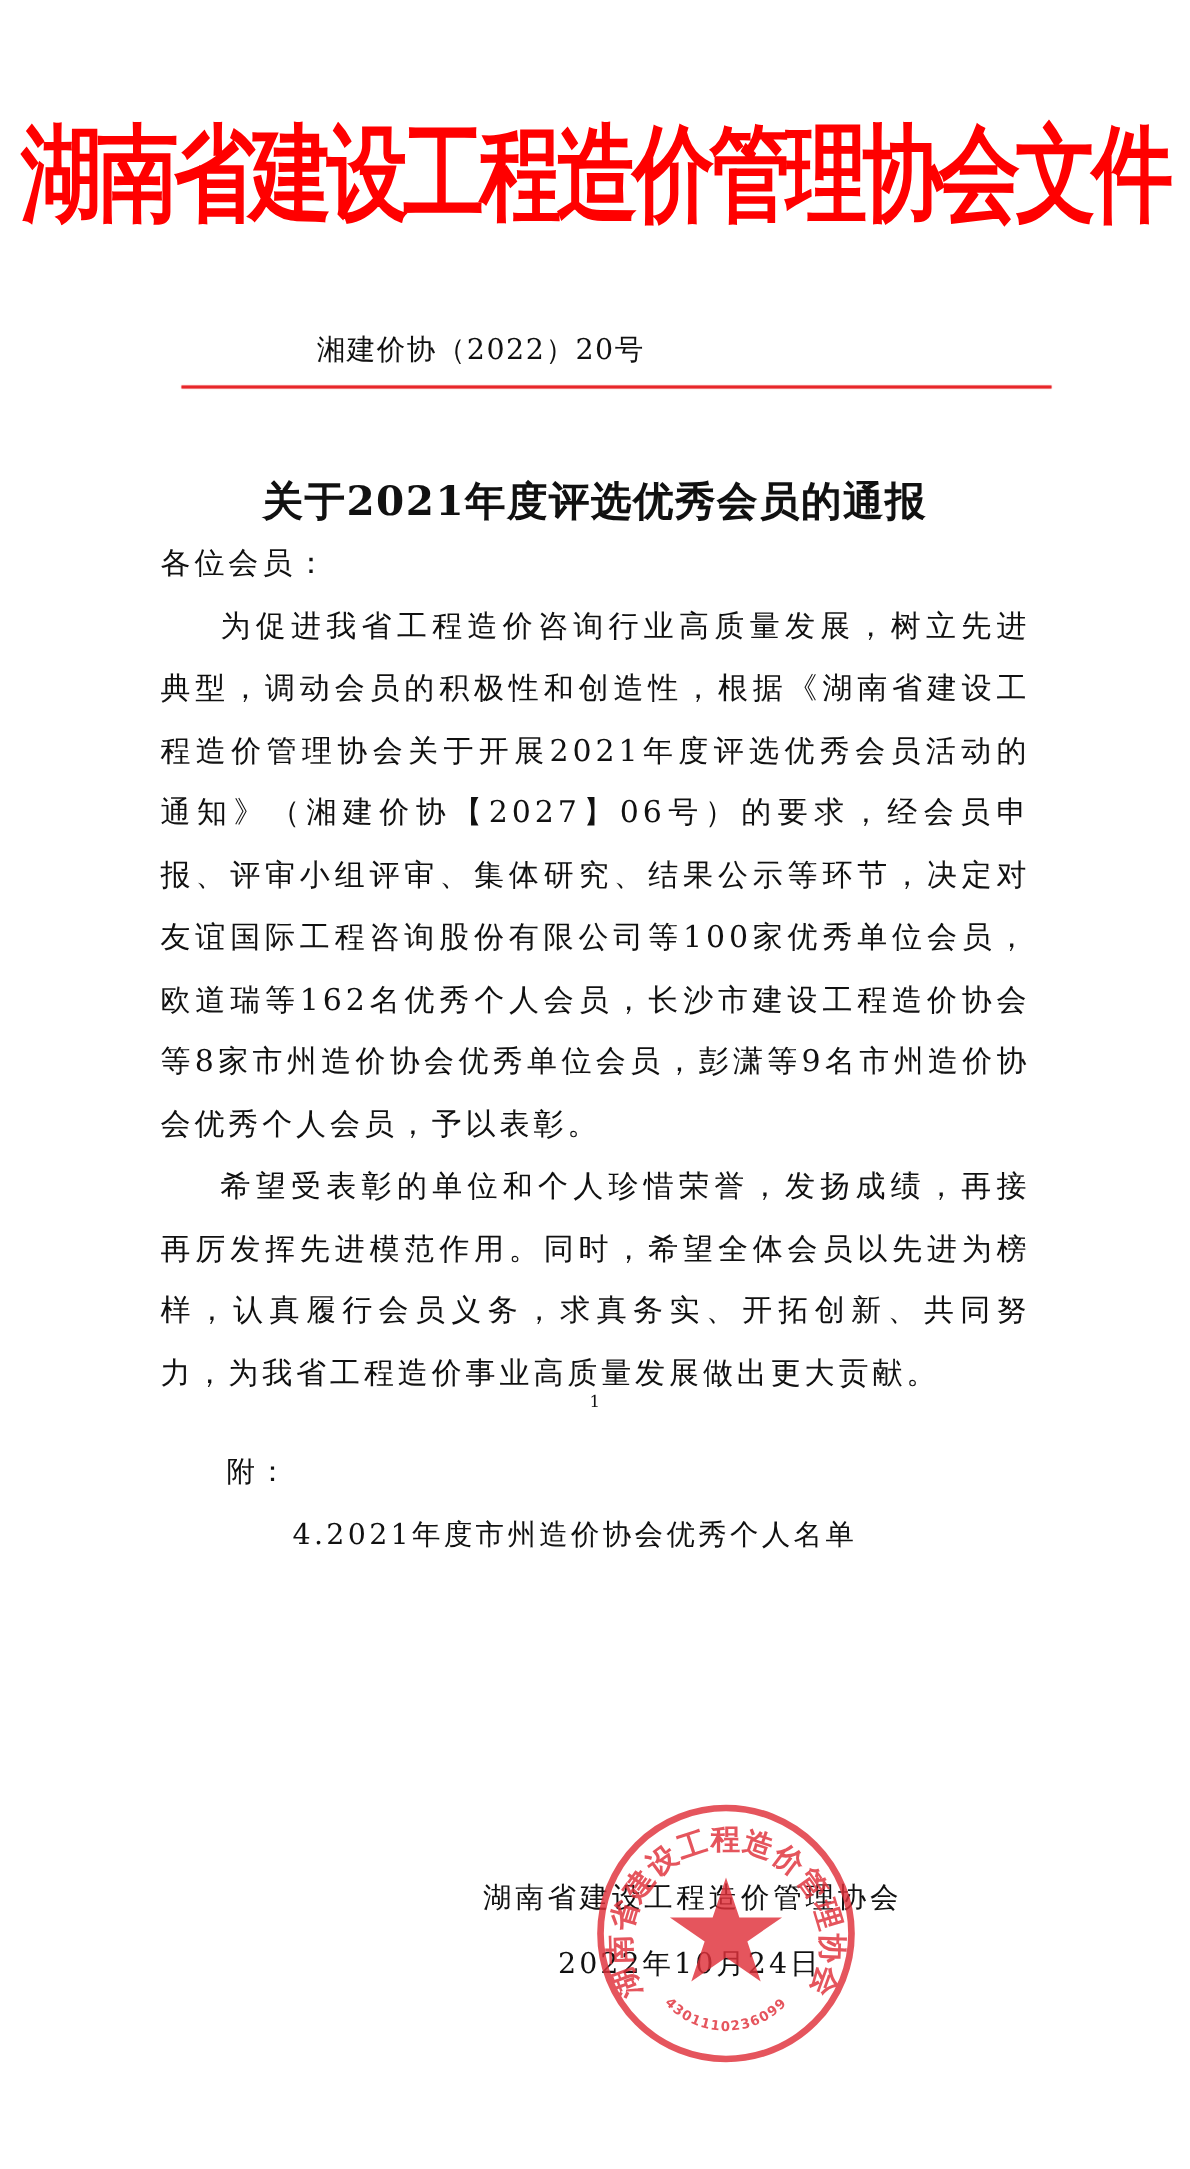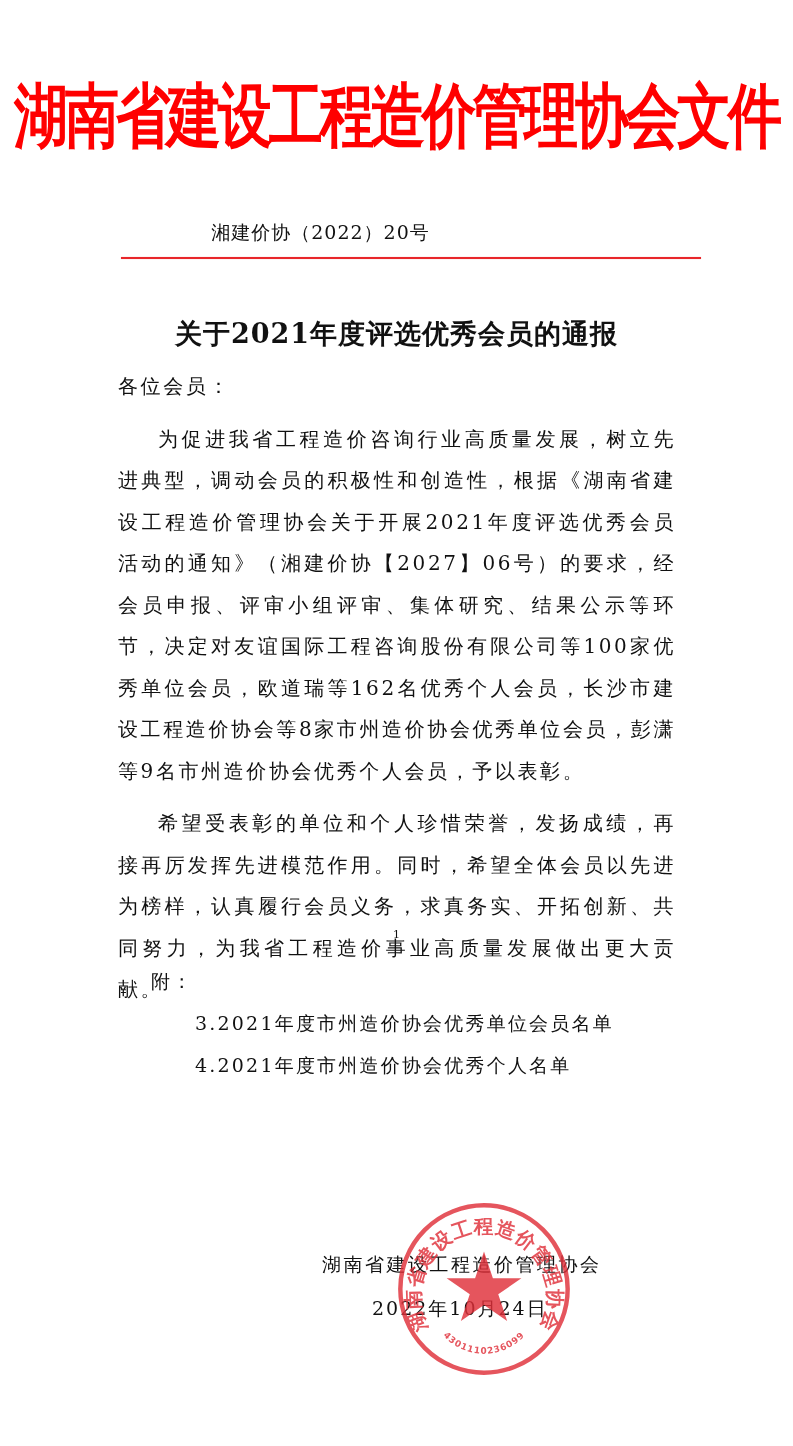--- a/index.html
+++ b/index.html
@@ -10,21 +10,21 @@
               font-weight: bold; font-size: 54px; letter-spacing: -3px;
               transform: scaleY(1.3); transform-origin: top center; white-space: nowrap; }
   .docno { position: absolute; left: 0; width: 641px; top: 220px; text-align: center;
            font-size: 19px; letter-spacing: 1px; }
   .redline { position: absolute; left: 121px; top: 257px; width: 580px; height: 2px;
              background: #e8262a; box-shadow: 0 0 1px #f08080; }
   .title { position: absolute; left: 0; width: 793px; top: 280px; text-align: center;
            font-size: 27px; font-weight: bold; letter-spacing: 1px; margin-top: 36px; }
   .body { position: absolute; left: 107px; width: 580px; top: 355px;
           font-size: 20px; line-height: 41.5px; letter-spacing: 2.6px; }
-  .body p { margin: 11px; text-align: justify; text-align-last: left; }
+  .body p { margin: 0; text-align: justify; text-align-last: left; }
   .salutation { margin-bottom: 0 !important; }
   .indent { text-indent: 2em; }
   .pagenum { position: absolute; left: 0; width: 793px; top: 928px; text-align: center;
              font-size: 11px; }
   .attach { position: absolute; left: 151px; top: 960px; font-size: 19px; line-height: 42px;
             letter-spacing: 2.2px; }
   .attach .row { display: flex; }
   .attach .lead { width: 44px; }
   .sign { position: absolute; left: 322px; top: 1252px; font-size: 19px; letter-spacing: 2.5px; }
   .date { position: absolute; left: 372px; top: 1296px; font-size: 19px; letter-spacing: 2px; }
@@ -51,24 +51,20 @@
 
 <div class="attach">
   <div class="row">
     <span class="lead">附：</span>
   </div>
   <div class="row">
     <span class="lead"></span>
   </div>
   <div class="row">
     <span class="lead"></span>
-    <span>3.2021年度市州造价协会优秀单位会员名单</span>
-  </div>
-  <div class="row">
-    <span class="lead"></span>
     <span>4.2021年度市州造价协会优秀个人名单</span>
   </div>
 </div>
 
 <div class="sign">湖南省建设工程造价管理协会</div>
 <div class="date">2022年10月24日</div>
 
 <svg class="seal" viewBox="0 0 200 200">
   <defs>
     <path id="arcTop" d="M 35,140 A 72,72 0 1,1 165,140"></path>

